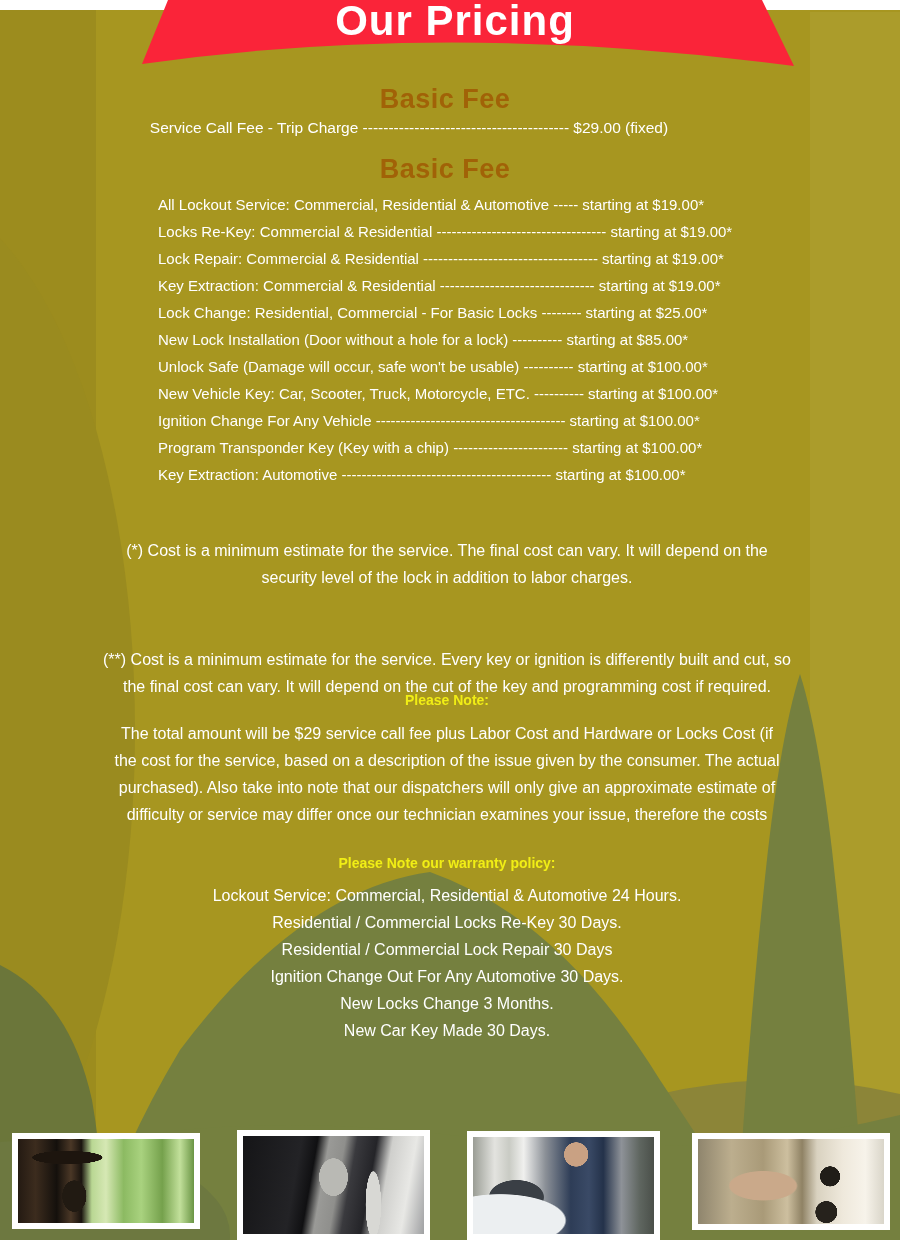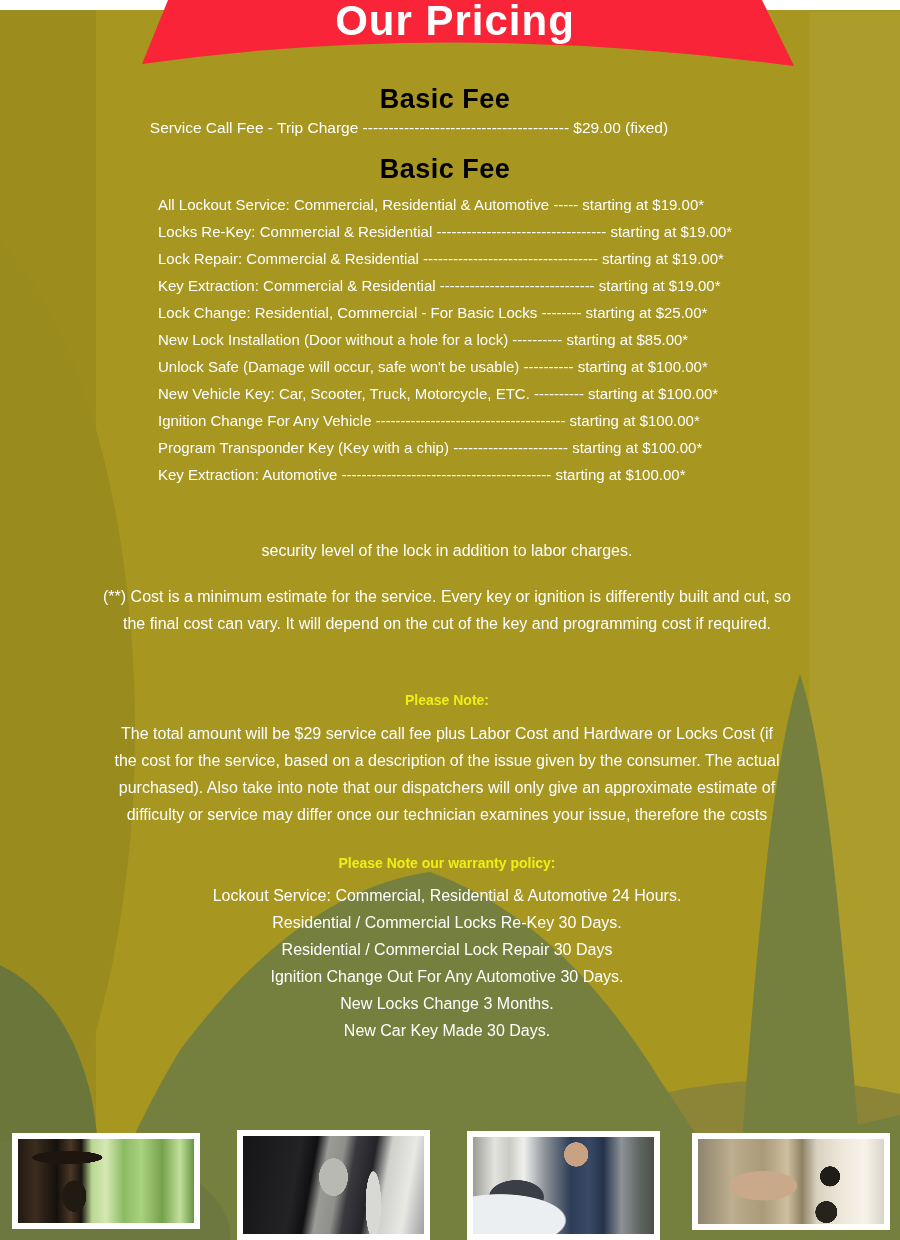--- a/index.html
+++ b/index.html
@@ -4,21 +4,21 @@
 <style>
   html,body{margin:0;padding:0;background:#ffffff;font-family:"Liberation Sans",sans-serif;}
   .page{position:relative;width:900px;height:1240px;overflow:hidden;background:#ffffff;}
   .bg-svg,.ribbon-svg{position:absolute;left:0;top:0;display:block;}
   .page-title{
     position:absolute;top:-3px;left:0;width:910px;text-align:center;
     color:#ffffff;font-size:42px;font-weight:bold;letter-spacing:1px;
   }
   .h-basic{
     position:absolute;left:0;width:890px;text-align:center;
-    color:#000000;font-size:27px;font-weight:bold;letter-spacing:0.5px;
+    color:#a16207;font-size:27px;font-weight:bold;letter-spacing:0.5px;
   }
   .svc-call-line{
     position:absolute;top:119px;left:0;width:818px;text-align:center;
     color:#ffffff;font-size:15.5px;
   }
   .svc-list{
     position:absolute;top:191px;left:158px;
     color:#ffffff;font-size:15px;line-height:27px;
   }
   .svc-list div{white-space:nowrap;}
@@ -98,23 +98,24 @@
       <div>Lock Change: Residential, Commercial - For Basic Locks -------- starting at $25.00*</div>
       <div>New Lock Installation (Door without a hole for a lock) ---------- starting at $85.00*</div>
       <div>Unlock Safe (Damage will occur, safe won't be usable) ---------- starting at $100.00*</div>
       <div>New Vehicle Key: Car, Scooter, Truck, Motorcycle, ETC. ---------- starting at $100.00*</div>
       <div>Ignition Change For Any Vehicle -------------------------------------- starting at $100.00*</div>
       <div>Program Transponder Key (Key with a chip) ----------------------- starting at $100.00*</div>
       <div>Key Extraction: Automotive ------------------------------------------ starting at $100.00*</div>
     </div>
 
   <div class="note" style="top:537px;">
+      <div>(*) Cost is a minimum estimate for the service. The final cost can vary. It will depend on the</div>
       <div>security level of the lock in addition to labor charges.</div>
     </div>
-  <div class="note" style="top:583px;">
+  <div class="note" style="top:646px;">
       <div>(**) Cost is a minimum estimate for the service. Every key or ignition is differently built and cut, so</div>
       <div>the final cost can vary. It will depend on the cut of the key and programming cost if required.</div>
     </div>
 
   <div class="yellow-h" style="top:692px;">Please Note:</div>
   <div class="note" style="top:720px;">
       <div>The total amount will be $29 service call fee plus Labor Cost and Hardware or Locks Cost (if</div>
       <div>the cost for the service, based on a description of the issue given by the consumer. The actual</div>
       <div>purchased). Also take into note that our dispatchers will only give an approximate estimate of</div>
       <div>difficulty or service may differ once our technician examines your issue, therefore the costs</div>

